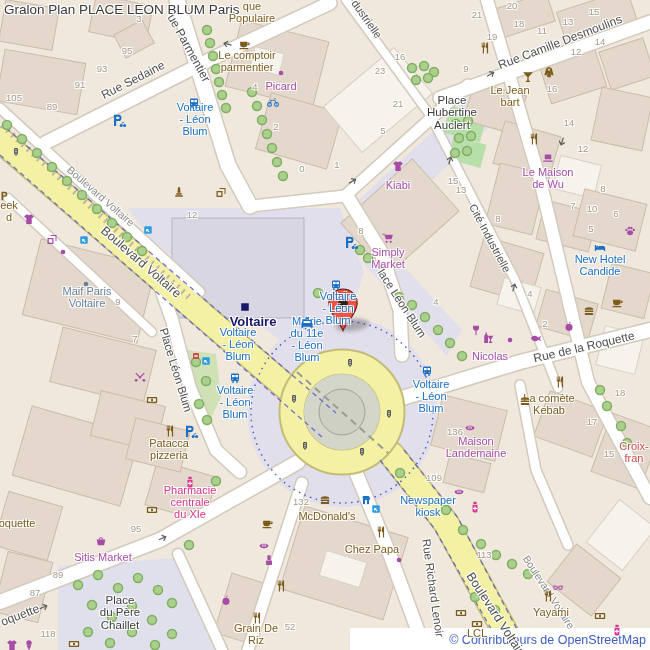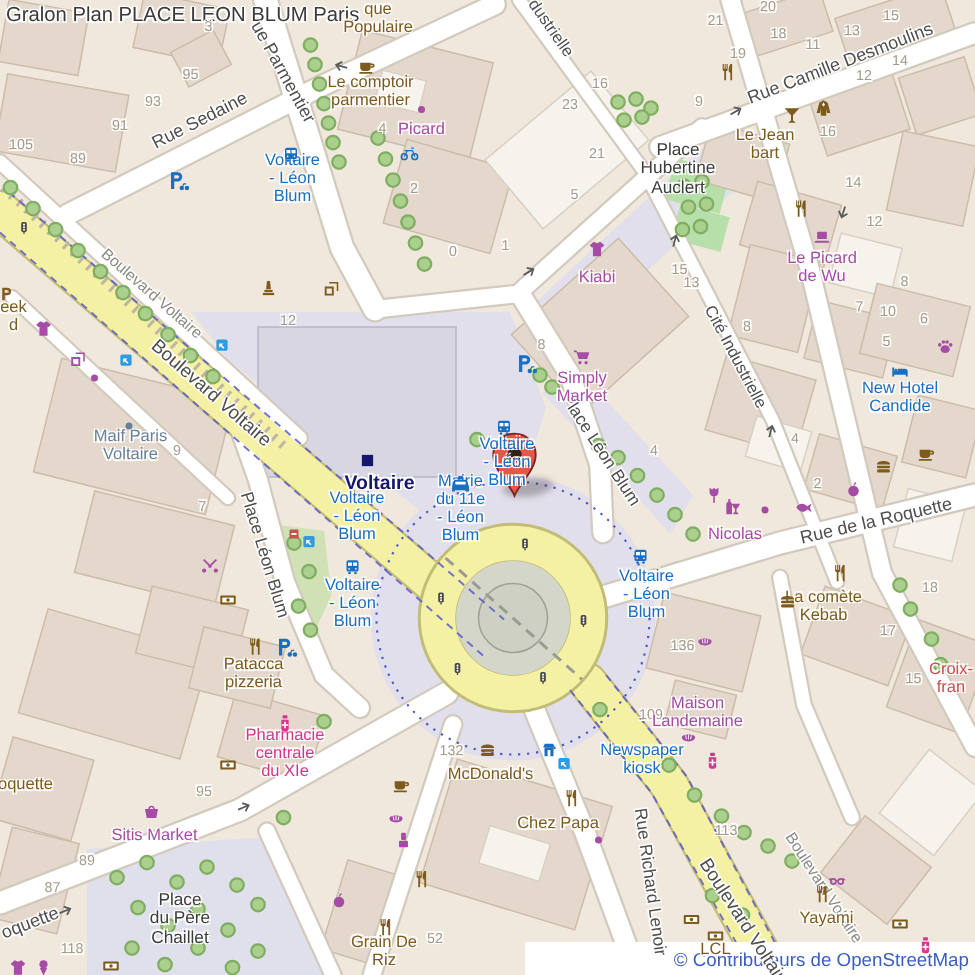--- a/index.html
+++ b/index.html
@@ -482,21 +482,21 @@
       </div>
       <svg width="13" height="13" viewBox="0 0 24 24" class="icn" fill="currentColor" style="left: 528px; top: 77px; color: rgb(125, 91, 28);">
         <use href="#s-cocktail"></use>
       </svg>
       <div class="poi" style="left: 452px; top: 113px; color: rgb(61, 61, 61); font-size: 11.5px;">
         <div>Place</div>
         <div>Hubertine</div>
         <div>Auclert</div>
       </div>
       <div class="poi" style="left: 548px; top: 179px; color: rgb(166, 76, 166);">
-        <div>Le Picard</div>
+        <div>Le Maison</div>
         <div>de Wu</div>
       </div>
       <svg width="13" height="13" viewBox="0 0 24 24" class="icn" fill="currentColor" style="left: 548px; top: 158px; color: rgb(166, 76, 166);">
         <use href="#s-laptop"></use>
       </svg>
       <div class="poi" style="left: 600px; top: 266px; color: rgb(26, 111, 194);">
         <div>New Hotel</div>
         <div>Candide</div>
       </div>
       <svg width="13" height="13" viewBox="0 0 24 24" class="icn" fill="currentColor" style="left: 600px; top: 248px; color: rgb(26, 111, 194);">
@@ -521,21 +521,21 @@
       <svg width="13" height="13" viewBox="0 0 24 24" class="icn" fill="currentColor" style="left: 488px; top: 338px; color: rgb(166, 76, 166);">
         <use href="#s-wine"></use>
       </svg>
       <div class="poi" style="left: 549px; top: 405px; color: rgb(125, 91, 28);">
         <div>La comète</div>
         <div>Kebab</div>
       </div>
       <svg width="13" height="13" viewBox="0 0 24 24" class="icn" fill="currentColor" style="left: 525px; top: 401px; color: rgb(125, 91, 28);">
         <use href="#s-burger"></use>
       </svg>
-      <div class="poi" style="left: 465px; top: 448px; color: rgb(166, 76, 166); margin-top: 28px;">
+      <div class="poi" style="left: 476px; top: 448px; color: rgb(166, 76, 166);">
         <div>Maison</div>
         <div>Landemaine</div>
       </div>
       <svg width="13" height="13" viewBox="0 0 24 24" class="icn" fill="currentColor" style="left: 470px; top: 427px; color: rgb(166, 76, 166);">
         <use href="#s-bread"></use>
       </svg>
       <div class="poi" style="left: 634px; top: 453px; color: rgb(201, 80, 76);">
         <div>Croix-</div>
         <div>fran</div>
       </div>

